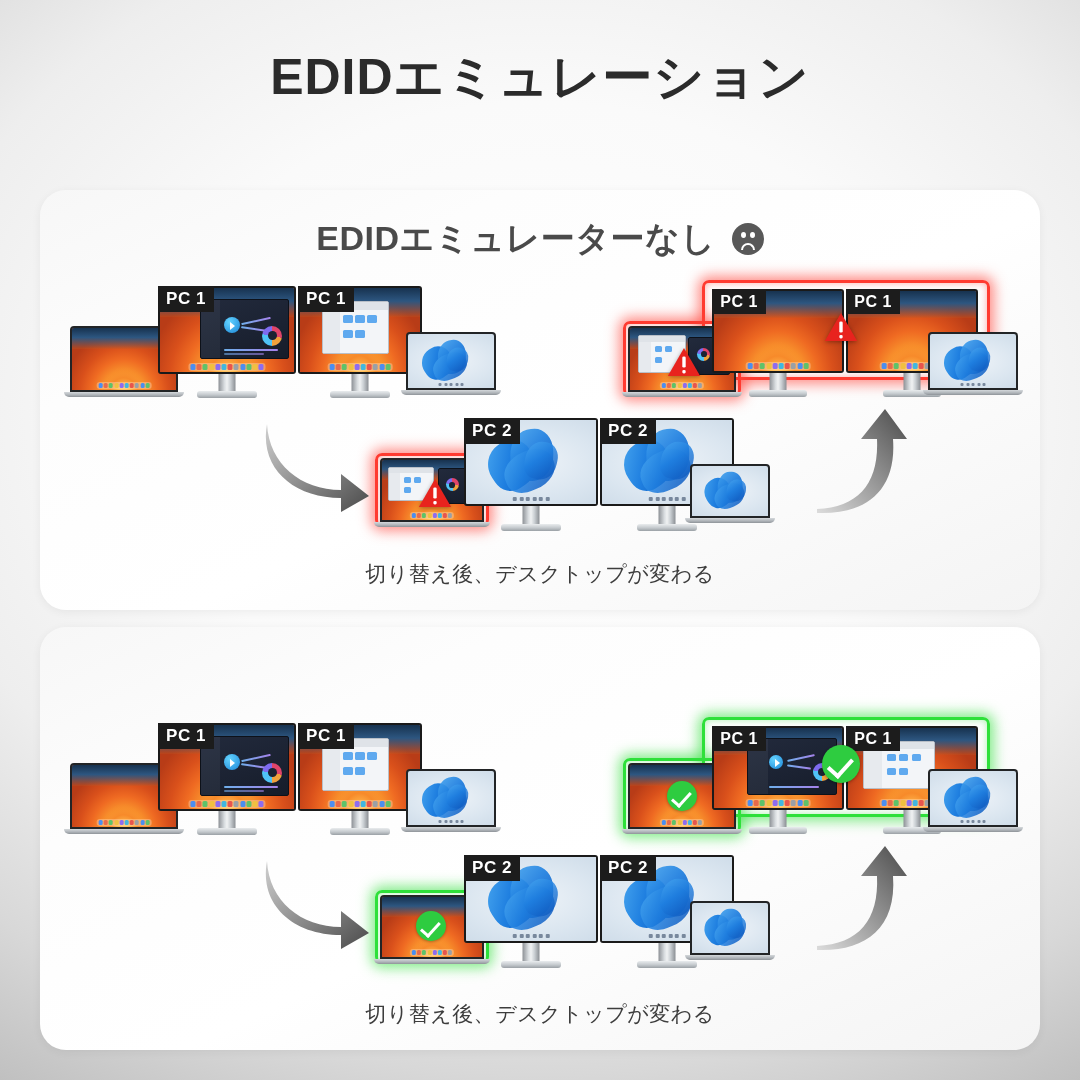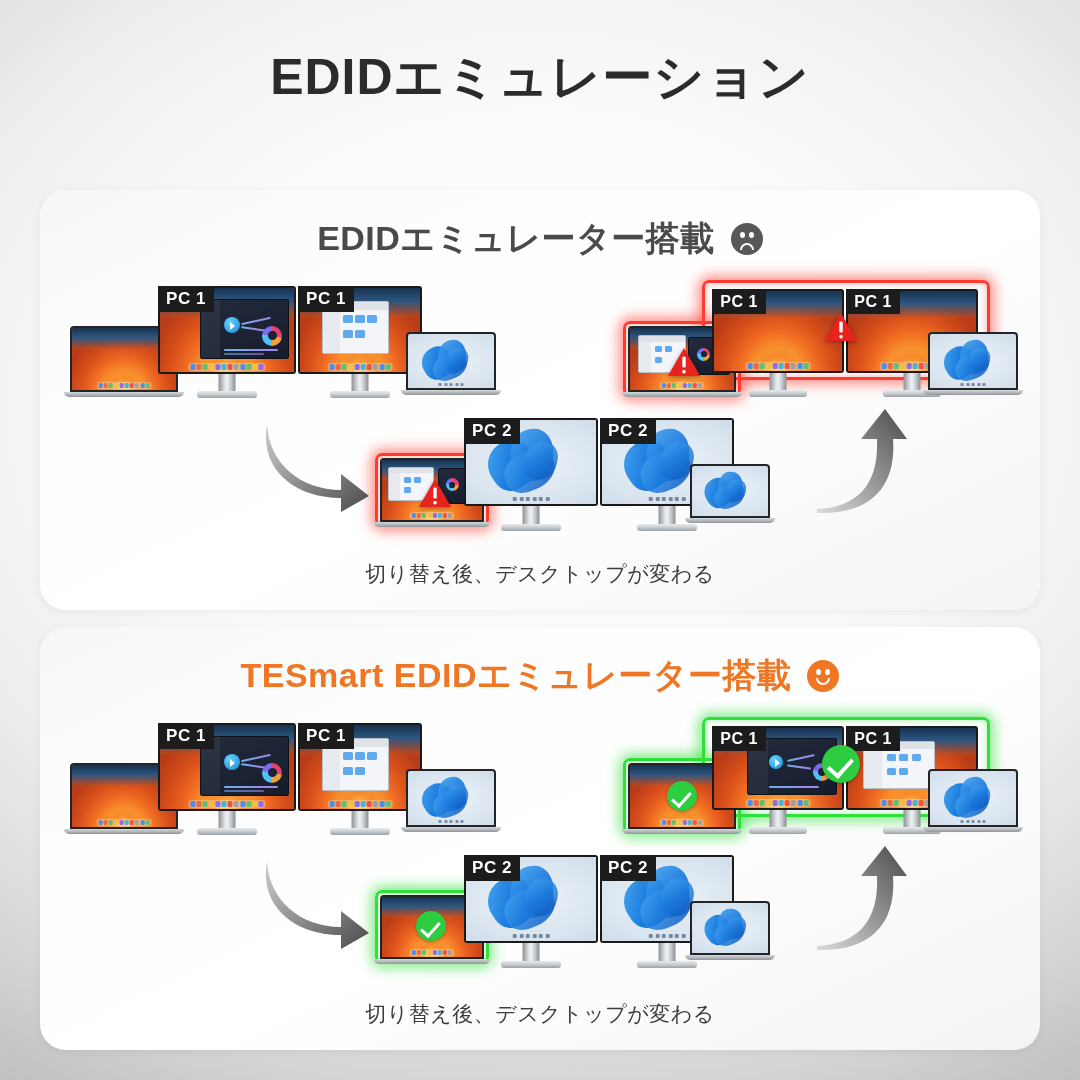--- a/index.html
+++ b/index.html
@@ -297,21 +297,21 @@
 
 <div class="stage">
 
   <div class="header">
     <div class="title">EDIDエミュレーション</div>
   </div>
 
   <div class="card card-top">
 
     <div class="card-heading bad">
-      <span>EDIDエミュレーター搭載</span>
+      <span>EDIDエミュレーターなし</span>
       <span class="face sad">
         <span class="eye l"></span>
           <span class="eye r"></span>
           <span class="mouth"></span>
       </span>
     </div>
 
     <div class="cluster" style="left:30px; top:90px; width:360px; height:125px;">
 
       <div class="laptop" style="left:0px; top:46px; width:108px; height:72px;">
@@ -640,28 +640,20 @@
         </linearGradient>
       </defs>
       <path d="M2 104 C44 102 64 78 62 34 L46 34 L70 4 L92 34 L78 34 C82 88 48 110 2 108 Z" fill="url(#agB)"></path>
     </svg>
 
     <div class="card-caption">切り替え後、デスクトップが変わる</div>
   </div>
 
   <div class="card card-bottom">
 
-    <div class="card-heading good">
-      <span>TESmart EDIDエミュレーター搭載</span>
-      <span class="face happy">
-        <span class="eye l"></span>
-          <span class="eye r"></span>
-          <span class="mouth"></span>
-      </span>
-    </div>
 
     <div class="cluster" style="left:30px; top:90px; width:360px; height:125px;">
 
       <div class="laptop" style="left:0px; top:46px; width:108px; height:72px;">
         <div class="lap-lid" style="height:66px;">
           <div class="wp wp-mac"></div>
           <div class="dock">
             <i style="width:4px;height:5px;background:#4b8ef0"></i>
               <i style="width:4px;height:5px;background:#e96a4b"></i>
             <i style="width:4px;height:5px;background:#5ec26a"></i>

